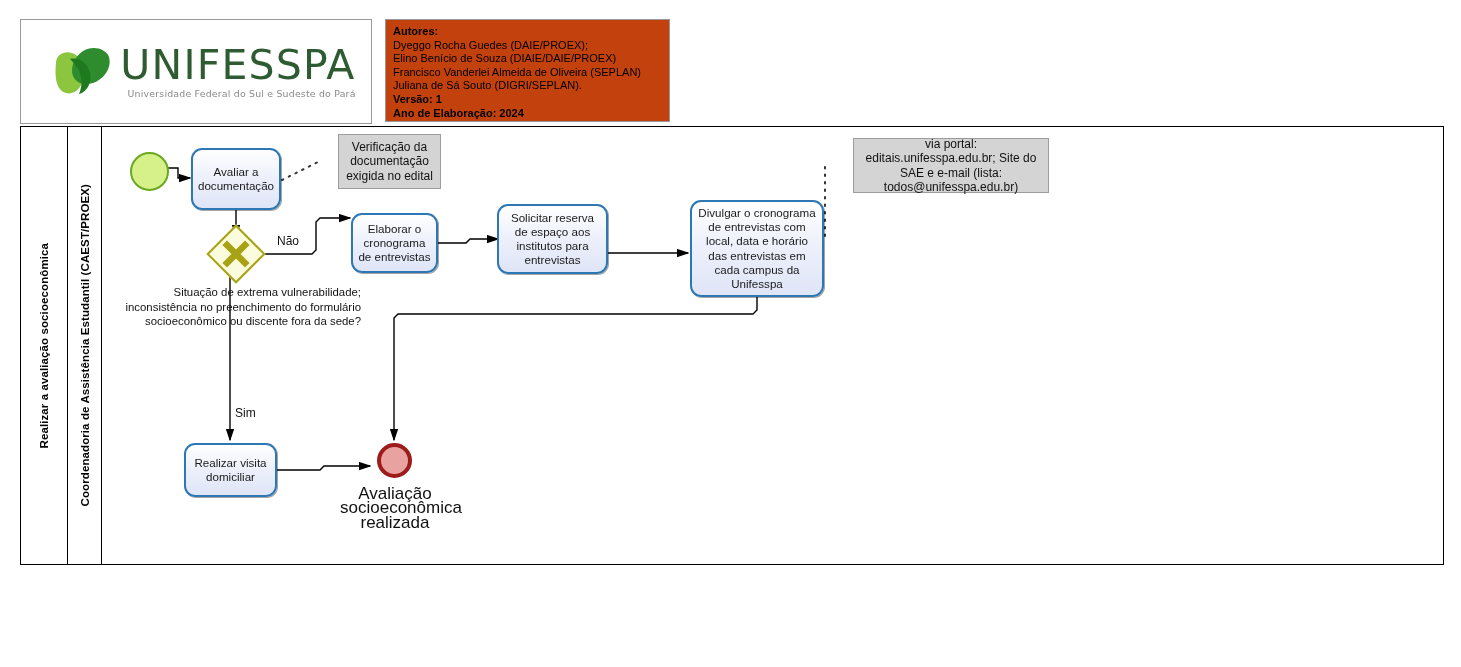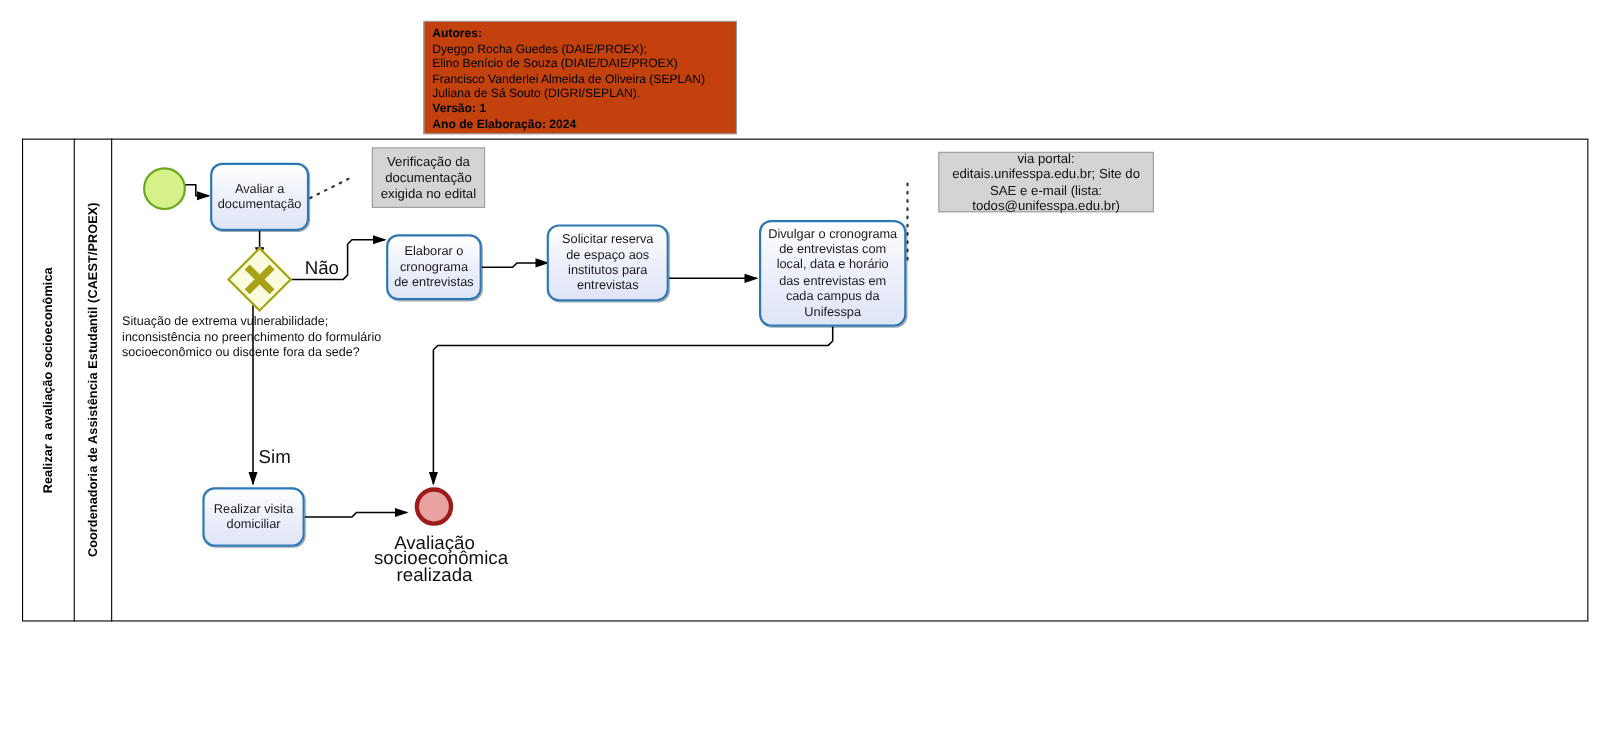--- a/index.html
+++ b/index.html
@@ -84,22 +84,22 @@
   .gw-x{position:absolute;pointer-events:none;}
   .annot{
     position:absolute;box-sizing:border-box;
     background:#d4d4d4;border:1px solid #9c9c9c;
     display:flex;align-items:center;justify-content:center;text-align:center;
     font-size:12px;color:#111;line-height:14.4px;padding:3px 5px;margin-left:20px;
   }
   .evlabel{
     position:absolute;text-align:center;font-size:17px;color:#111;line-height:14.4px;
   }
-  .flowlabel{position:absolute;font-size:17px;color:#111;}
-  .gwtext{position:absolute;text-align:left;font-size:11.4px;color:#111;line-height:14.6px;width:250px;}
+  .flowlabel{position:absolute;font-size:12px;color:#111;}
+  .gwtext{position:absolute;text-align:right;font-size:11.4px;color:#111;line-height:14.6px;width:250px;}
 
   svg.wires{position:absolute;left:0;top:0;width:1461px;height:667px;pointer-events:none;}
 
   
   .bizagi{position:absolute;left:1353px;top:588px;width:100px;height:44px;}
   .bz-powered{
     position:absolute;right:2px;top:0;font-size:9px;color:#f0b98a;
     font-family:"DejaVu Sans", sans-serif;letter-spacing:.2px;
   }
   .bz-name{
@@ -109,20 +109,33 @@
   .bz-modeler{
     position:absolute;left:1px;top:33px;font-size:9.5px;color:#b9b9b9;
     font-family:"DejaVu Sans", sans-serif;
   }
 </style>
 </head>
 <body>
 
 <div class="canvas">
 
+  <div class="hdr-logo">
+    <div class="logo-wrap">
+      <svg class="logo-mark" viewBox="0 0 62 58">
+        <path d="M4 20 C4 10 16 6 24 12 C31 17 33 27 31 36 C29 46 22 52 14 50 C6 48 2 38 4 20 Z" fill="#8cc63f"></path>
+        <path d="M31 8 C40 2 54 5 57 14 C60 25 52 36 41 40 C32 43 24 40 21 33 C18 25 22 14 31 8 Z" fill="#2e8b2e"></path>
+        <path d="M18 16 C27 14 36 20 38 30 C40 40 35 49 27 51 C31 42 30 30 24 23 C22 20 20 18 18 16 Z" fill="#1f7a1f"></path>
+      </svg>
+      <div class="logo-text">
+        <div class="logo-name">UNIFESSPA</div>
+        <div class="logo-sub">Universidade Federal do Sul e Sudeste do Pará</div>
+      </div>
+    </div>
+  </div>
 
   <div class="hdr-authors">
     <div class="b">Autores:</div>
     <div>Dyeggo Rocha Guedes (DAIE/PROEX);</div>
     <div>Elino Benício de Souza (DIAIE/DAIE/PROEX)</div>
     <div>Francisco Vanderlei Almeida de Oliveira (SEPLAN)</div>
     <div>Juliana de Sá Souto (DIGRI/SEPLAN).</div>
     <div class="b">Versão: 1</div>
     <div class="b">Ano de Elaboração: 2024</div>
   </div>

